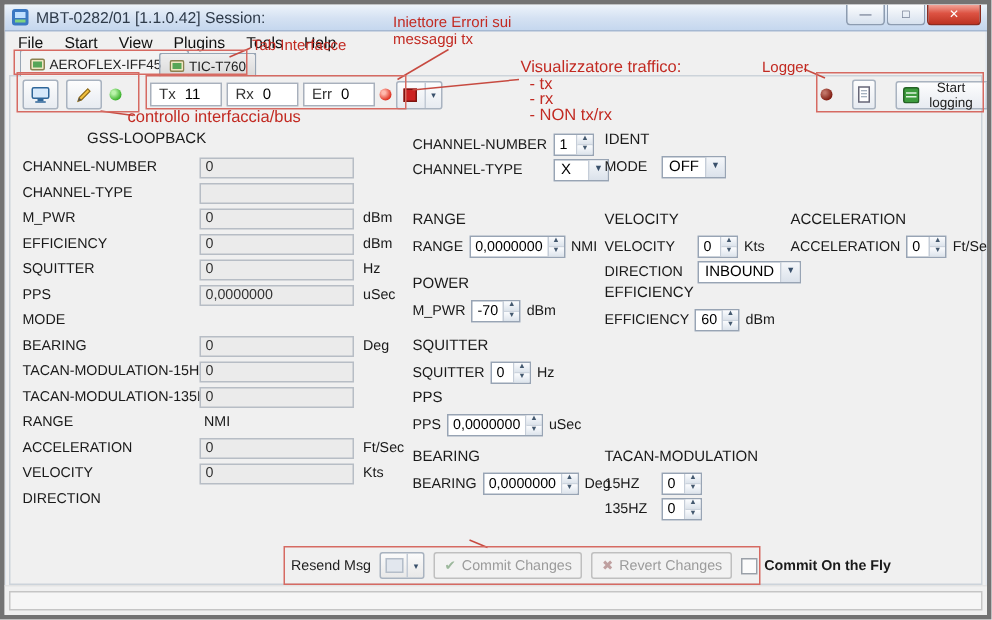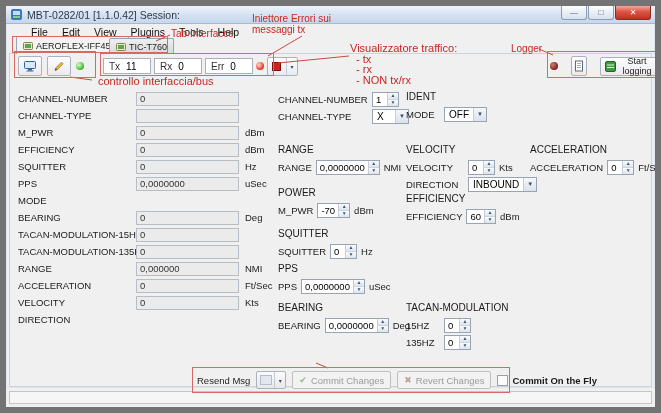--- a/index.html
+++ b/index.html
@@ -1,30 +1,30 @@
 <!DOCTYPE html>
 <html><head>
 <meta charset="utf-8">
 <style>
   *{box-sizing:border-box;margin:0;padding:0}
   html,body{background:#c8c8c8;font-family:"Liberation Sans",sans-serif}
-  .window{position:relative;width:661px;height:413px;background:#f0f0f0;border:6px solid #737373;
+  .window{position:relative;width:661px;height:413px;background:#f0f0f0;border:3px solid #737373;
           box-shadow:inset 0 0 0 1px #dfe6ef;overflow:hidden;font-size:11px;color:#1d1d1d}
   
   .titlebar{position:absolute;left:0;top:0;right:0;height:18px;
             background:linear-gradient(#eef4fb,#d4e1f2 55%,#c5d7ee);border-bottom:1px solid #a5b8d2;
             display:flex;align-items:center;padding:0 4px;gap:4px}
   .title-text{font-size:10.5px;color:#2e3a49;white-space:nowrap}
   .winbtns{position:absolute;right:4px;top:0;display:flex}
   .winbtn{width:26px;height:14px;margin-left:1px;border:1px solid #8d9cb0;border-top:none;border-radius:0 0 3px 3px;
           background:linear-gradient(#fcfdfe,#d7e1ee);display:flex;align-items:center;justify-content:center;
           font-size:8px;color:#44516b;line-height:1;cursor:default}
   .winbtn.close{width:36px;background:linear-gradient(#f2a89d,#dd5343 45%,#bd3322);color:#fff;border-color:#8c2c20}
   
-  .menubar{position:absolute;left:0;top:18px;right:0;height:15px;display:flex;align-items:center;padding-left:18px}
+  .menubar{position:absolute;left:0;top:18px;right:0;height:15px;display:flex;align-items:center;padding-left:2px}
   .menu-item{padding:1px 7px;font-size:10.5px;color:#111}
   
   .tabpanel{position:absolute;left:3px;right:3px;top:47px;bottom:20px;border:1px solid #ccd3da;background:#f0f0f0}
   .tab{position:absolute;display:flex;align-items:center;gap:3px;padding:0 6px;font-size:9px;white-space:nowrap;
        border:1px solid #98a5b4;border-bottom:none;border-radius:2px 2px 0 0;z-index:3;color:#222}
   .tab.active{left:10px;top:30px;height:18px;background:#f3f3f3}
   .tab.inactive{left:103px;top:32px;height:16px;background:linear-gradient(#efefef,#d9d9d9)}
   
   .tb-left{position:absolute;left:12px;top:49px;height:22px;display:flex;align-items:center;gap:5px;z-index:2}
   .tb-mid{position:absolute;left:97px;top:50px;height:20px;display:flex;align-items:center;gap:3px;z-index:2}
@@ -109,21 +109,21 @@
     <span class="title-text">MBT-0282/01 [1.1.0.42] Session:</span>
   </div>
   <div class="winbtns">
     <div class="winbtn">—</div>
     <div class="winbtn">□</div>
     <div class="winbtn close">✕</div>
   </div>
 
   <div class="menubar">
       <div class="menu-item">File</div>
-      <div class="menu-item">Edit</div>
+      <div class="menu-item">Start</div>
       <div class="menu-item">View</div>
       <div class="menu-item">Plugins</div>
       <div class="menu-item">Tools</div>
       <div class="menu-item">Help</div>
     </div>
 
   <div class="tabpanel"></div>
 
   <div class="tab active">
     <span style="display:inline-flex">
@@ -204,20 +204,21 @@
             <line x1="2" y1="4" x2="9" y2="4" stroke="#dff2df"></line>
             <line x1="2" y1="6.5" x2="9" y2="6.5" stroke="#dff2df"></line>
           </svg>
       </span>
       <span>Start logging</span>
       <span class="split-arr">▾</span>
     </button>
   </div>
 
   <div class="gss">
+    <div class="gss-title">GSS-LOOPBACK</div>
     <div>
         <div class="gss-row">
           <span class="gss-label">CHANNEL-NUMBER</span>
           <span class="gss-cell">
             <span class="gss-field">0</span>
           </span>
           <span class="gss-unit"></span>
         </div>
         <div class="gss-row">
           <span class="gss-label">CHANNEL-TYPE</span>
@@ -275,23 +276,20 @@
         </div>
         <div class="gss-row">
           <span class="gss-label">TACAN-MODULATION-135HZ</span>
           <span class="gss-cell">
             <span class="gss-field">0</span>
           </span>
           <span class="gss-unit"></span>
         </div>
         <div class="gss-row">
           <span class="gss-label">RANGE</span>
-          <span class="gss-cell">
-            <span class="gss-field">0,000000</span>
-          </span>
           <span class="gss-unit">NMI</span>
         </div>
         <div class="gss-row">
           <span class="gss-label">ACCELERATION</span>
           <span class="gss-cell">
             <span class="gss-field">0</span>
           </span>
           <span class="gss-unit">Ft/Sec</span>
         </div>
         <div class="gss-row">
@@ -504,33 +502,33 @@
   <div class="statusbar">
     <div class="status-field"></div>
   </div>
 
   <div class="ann-rect" style="left:6px;top:30px;width:156px;height:17px"></div>
   <div class="ann-rect" style="left:8px;top:45px;width:82px;height:27px"></div>
   <div class="ann-rect" style="left:94px;top:47px;width:174px;height:23px"></div>
   <div class="ann-rect" style="left:541px;top:45px;width:112px;height:27px"></div>
   <div class="ann-rect" style="left:186px;top:361px;width:318px;height:26px"></div>
 
-  <div class="ann-text" style="left:246px;top:7px">
+  <div class="ann-text" style="left:259px;top:7px">
     <div>Iniettore Errori sui</div>
     <div>messaggi tx</div>
   </div>
   <div class="ann-text" style="left:165px;top:22px">Tab Interfacce</div>
   <div class="ann-text small" style="left:344px;top:37px">
     <div>Visualizzatore traffico:</div>
     <div style="padding-left:6px">- tx</div>
     <div style="padding-left:6px">- rx</div>
     <div style="padding-left:6px">- NON tx/rx</div>
   </div>
   <div class="ann-text" style="left:505px;top:37px">Logger</div>
-  <div class="ann-text small" style="left:92px;top:70px">controllo interfaccia/bus</div>
+  <div class="ann-text small" style="left:82px;top:70px">controllo interfaccia/bus</div>
 
   <svg class="ann-lines" width="661" height="413">
     <line x1="164" y1="29" x2="150" y2="35"></line>
     <line x1="296" y1="30" x2="262" y2="50"></line>
     <line x1="343" y1="50" x2="272" y2="57"></line>
     <line x1="533" y1="43" x2="547" y2="49"></line>
     <line x1="86" y1="74" x2="64" y2="71"></line>
     <line x1="310" y1="357" x2="322" y2="362"></line>
   </svg>
 

